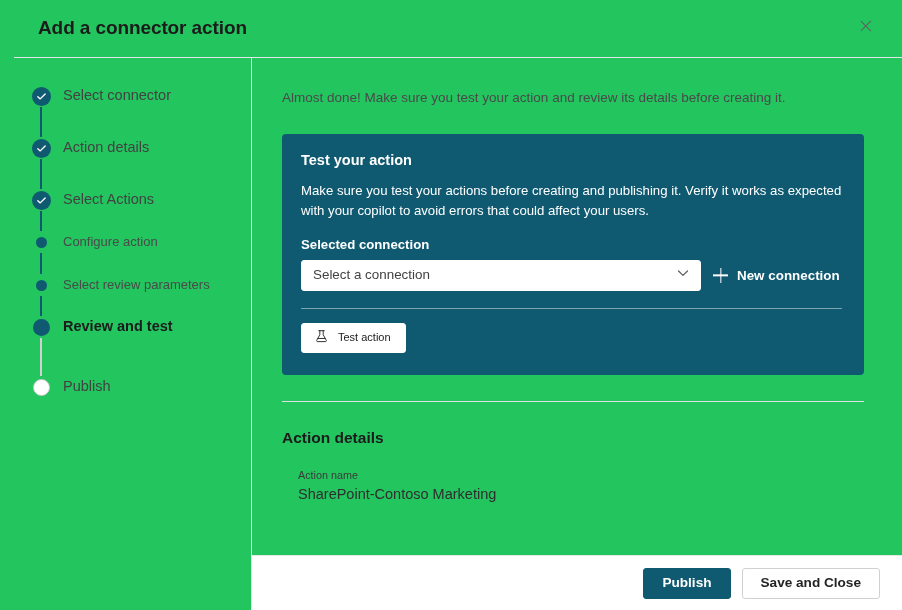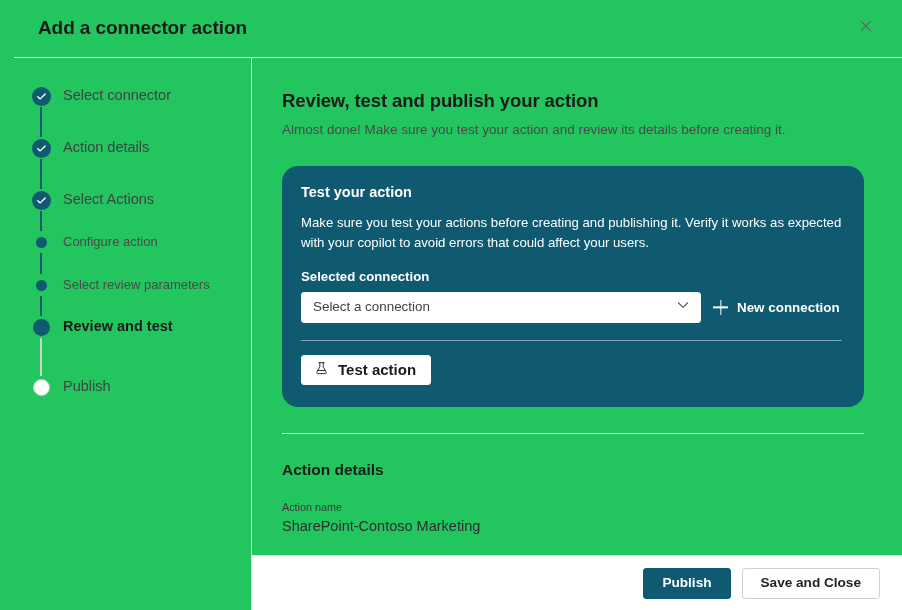--- a/index.html
+++ b/index.html
@@ -198,21 +198,21 @@
   .content-subtitle {
     font-size: 13.5px;
     color: #4a4a4a;
     margin: 0 0 26px 0;
     line-height: 1.4;
   }
 
   
   .test-card {
     background: #0f5a71;
-    border-radius: 16px;
+    border-radius: 4px;
     padding: 18px 22px 22px 19px;
     color: #ffffff;
     box-sizing: border-box;
   }
   .test-card-title {
     font-size: 14.5px;
     font-weight: bold;
     margin: 0 0 12px 0;
     line-height: 1.2;
   }
@@ -305,41 +305,41 @@
     gap: 9px;
     background: #ffffff;
     border: 1px solid #ffffff;
     border-radius: 3px;
     height: 30px;
     padding: 0 14px 0 12px;
     cursor: pointer;
     box-sizing: border-box;
   }
   .test-action-label {
-    font-size: 15px;
-    font-weight: bold;
+    font-size: 11px;
+    font-weight: normal;
     color: #1b1b1b;
     line-height: 1;
     white-space: nowrap;
   }
 
   
   .section-divider {
     height: 1px;
     background: #e1e1e1;
     margin: 26px 0 0 0;
   }
   .section-title {
     font-size: 15.5px;
     font-weight: bold;
     color: #1b1b1b;
     margin: 27px 0 0 0;
     line-height: 1.2;
   }
-  .detail-field { margin-top: 22px; }
+  .detail-field { margin-top: 22px; margin-left: 16px; }
   .detail-label {
     font-size: 10.8px;
     color: #3b3b3b;
     line-height: 1.2;
     margin: 0 0 3px 0;
   }
   .detail-value {
     font-size: 14.5px;
     color: #2e2e2e;
     line-height: 1.3;
@@ -474,21 +474,20 @@
           <span class="marker-empty"></span>
         </span>
         <span class="step-label">Publish</span>
       </div>
 
     </div>
 
     <div class="content-pane">
       <div class="content-scroll">
 
-        <h1 class="content-title">Review, test and publish your action</h1>
         <p class="content-subtitle">Almost done! Make sure you test your action and review its details before creating it.</p>
 
         <div class="test-card">
           <div class="test-card-title">Test your action</div>
           <div class="test-card-desc">Make sure you test your actions before creating and publishing it. Verify it works as expected with your copilot to avoid errors that could affect your users.</div>
 
           <div class="field-label">Selected connection</div>
 
           <div class="conn-row">
             <div class="conn-select">

